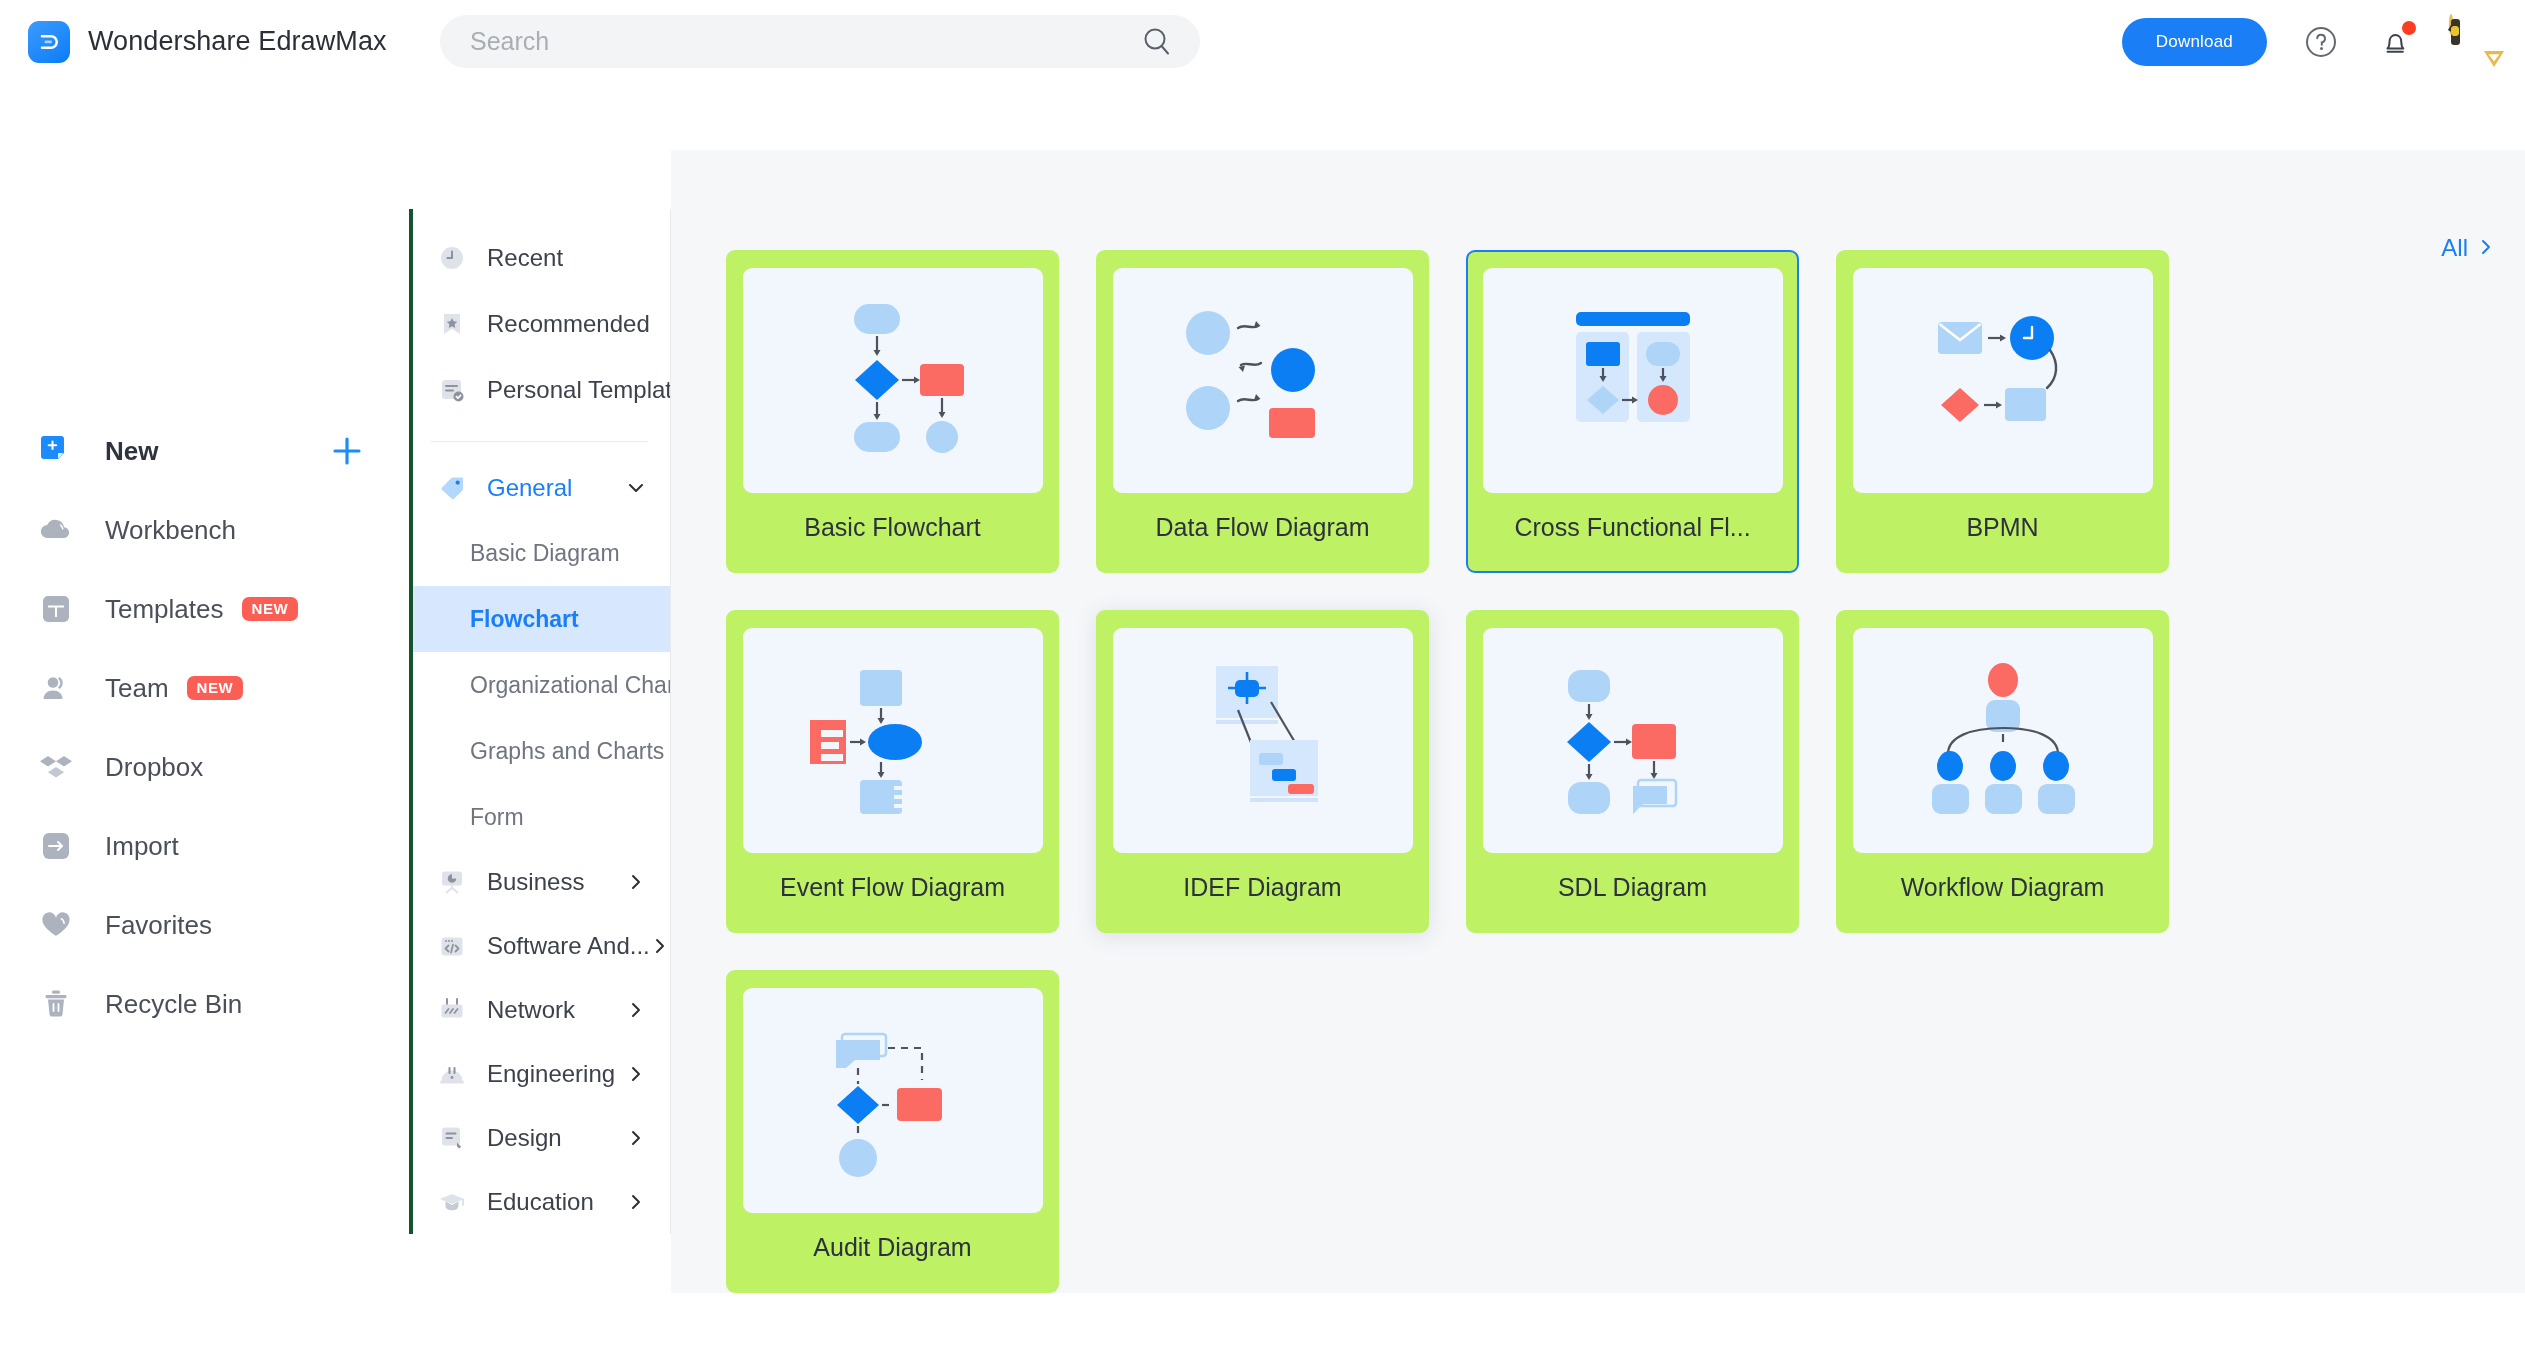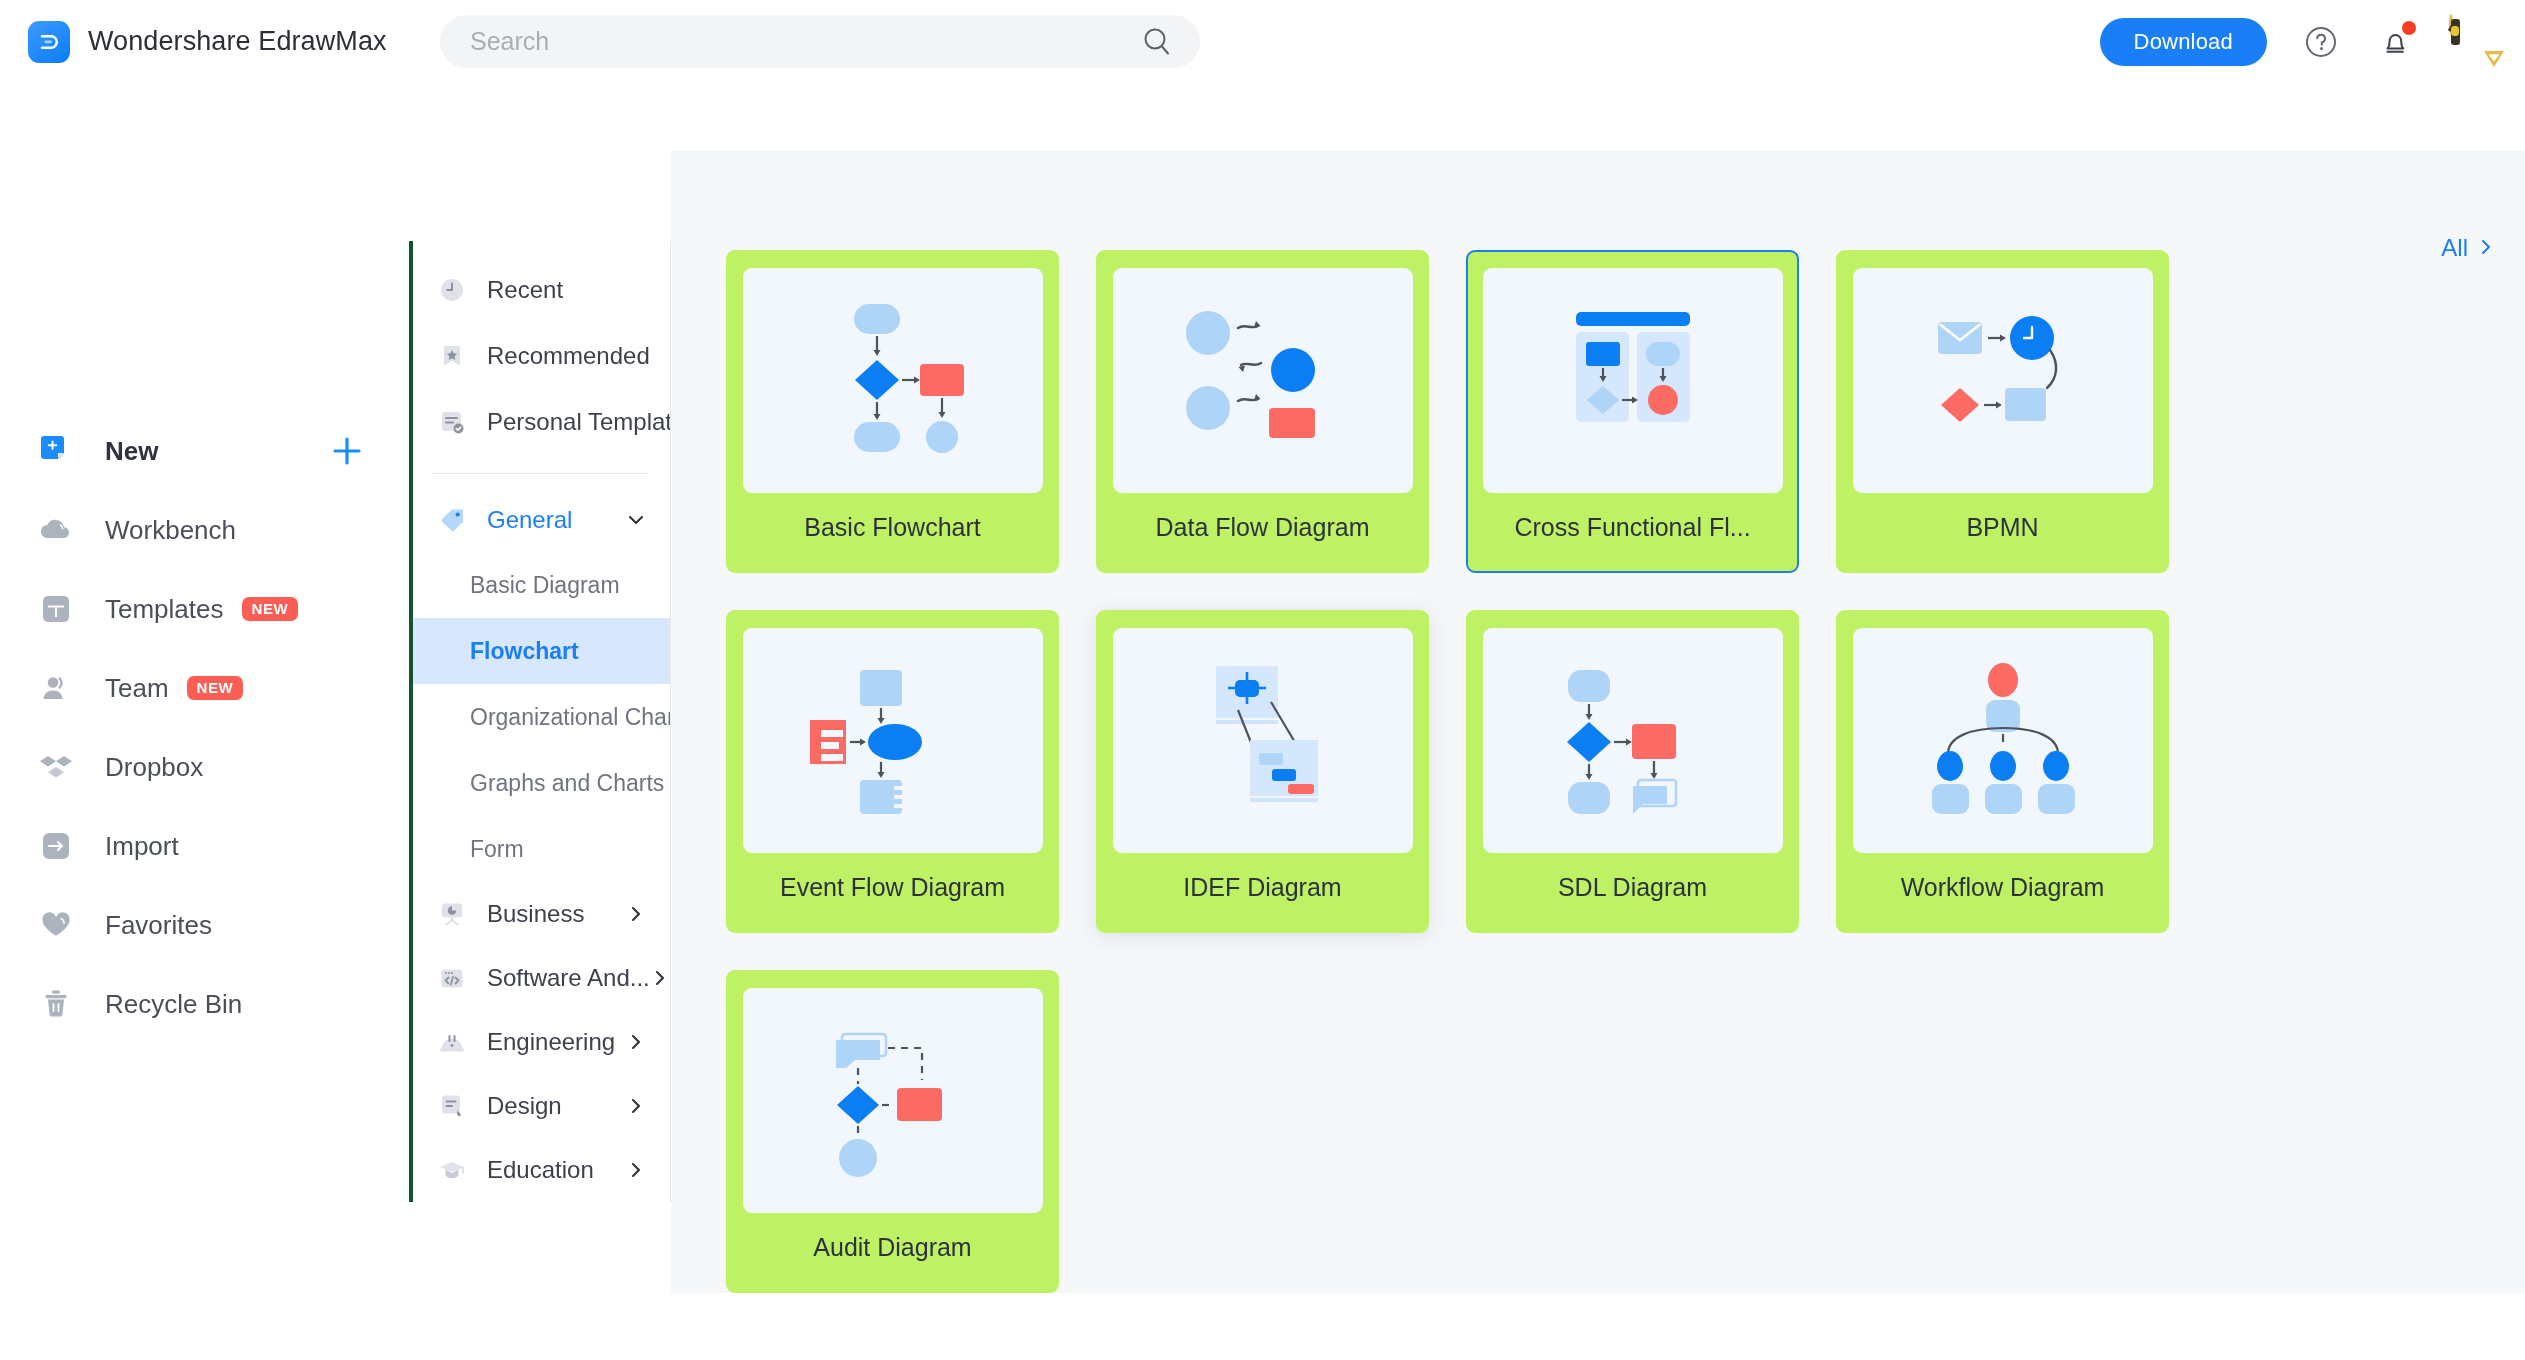--- a/index.html
+++ b/index.html
@@ -34,21 +34,21 @@
     font-family: "Liberation Sans", sans-serif; font-size: 25px; color: #3b3f48;
   }
   .search-input::placeholder { color: #a9adb6; }
   .search-icon { flex: none; width: 34px; height: 34px; }
 
   .header-right {
     margin-left: auto; display: flex; align-items: center; gap: 34px; padding-right: 24px;
   }
   .download-btn {
     background: #1a7ef6; color: #fff; border: none; border-radius: 24px;
-    height: 48px; padding: 0 34px; font-size: 22px; cursor: pointer;
+    height: 48px; padding: 0 34px; font-size: 17px; cursor: pointer;
     font-family: "Liberation Sans", sans-serif; letter-spacing: .2px;
   }
   .icon-btn { width: 40px; height: 40px; cursor: pointer; position: relative; display:flex; align-items:center; justify-content:center;}
   .bell-dot {
     position: absolute; top: -1px; right: -1px; width: 14px; height: 14px;
     border-radius: 50%; background: #fc3d21;
   }
   .avatar-wrap { position: relative; width: 52px; height: 52px; cursor: pointer; }
   .avatar {
     width: 52px; height: 52px; border-radius: 50%; overflow: hidden;
@@ -390,20 +390,38 @@
           </svg>
         </span>
         <span class="cat-group-label">Software And...</span>
         <span class="cat-chev">
           <svg width="20" height="20" viewBox="0 0 20 20">
               <path d="M7 4l6 6-6 6" fill="none" stroke="#2b2f38" stroke-width="2" stroke-linecap="round" stroke-linejoin="round"></path>
             </svg>
         </span>
       </div>
 
+      <div class="cat-group">
+        <span class="cat-ico">
+          <svg width="30" height="30" viewBox="0 0 30 30">
+            <line x1="10" y1="4" x2="10" y2="9.5" stroke="#8d939e" stroke-width="2" stroke-linecap="round"></line>
+            <line x1="20" y1="4" x2="20" y2="9.5" stroke="#8d939e" stroke-width="2" stroke-linecap="round"></line>
+            <rect x="4.5" y="9.5" width="21" height="13" rx="2.5" fill="#dfe3e9"></rect>
+            <line x1="8.5" y1="18" x2="11.5" y2="14" stroke="#8d939e" stroke-width="1.8" stroke-linecap="round"></line>
+            <line x1="13" y1="18" x2="16" y2="14" stroke="#8d939e" stroke-width="1.8" stroke-linecap="round"></line>
+            <line x1="17.5" y1="18" x2="20.5" y2="14" stroke="#8d939e" stroke-width="1.8" stroke-linecap="round"></line>
+          </svg>
+        </span>
+        <span class="cat-group-label">Network</span>
+        <span class="cat-chev">
+          <svg width="20" height="20" viewBox="0 0 20 20">
+              <path d="M7 4l6 6-6 6" fill="none" stroke="#2b2f38" stroke-width="2" stroke-linecap="round" stroke-linejoin="round"></path>
+            </svg>
+        </span>
+      </div>
 
       <div class="cat-group">
         <span class="cat-ico">
           <svg width="30" height="30" viewBox="0 0 30 30">
             <path d="M4.5 22a10.5 10.5 0 0 1 21 0z" fill="#dfe3e9"></path>
             <rect x="3" y="21.5" width="24" height="3" rx="1.5" fill="#dfe3e9"></rect>
             <line x1="12.5" y1="9" x2="12.5" y2="14" stroke="#8d939e" stroke-width="2" stroke-linecap="round"></line>
             <line x1="17.5" y1="9" x2="17.5" y2="14" stroke="#8d939e" stroke-width="2" stroke-linecap="round"></line>
             <circle cx="15" cy="18.5" r="1.4" fill="#8d939e"></circle>
           </svg>

